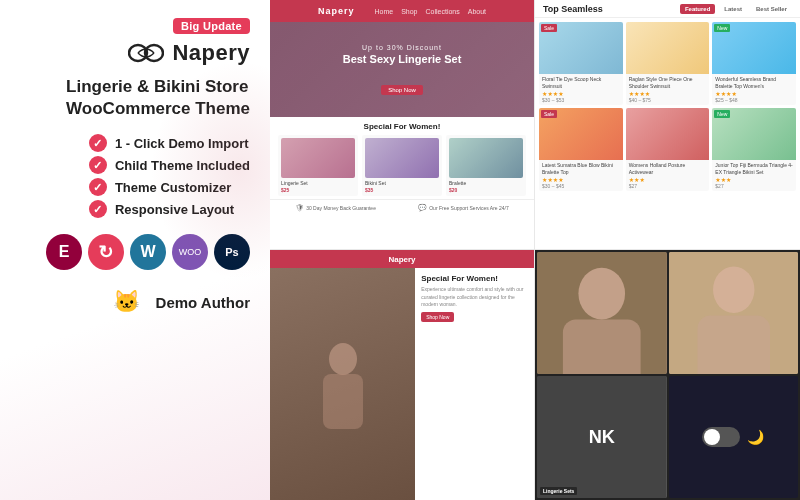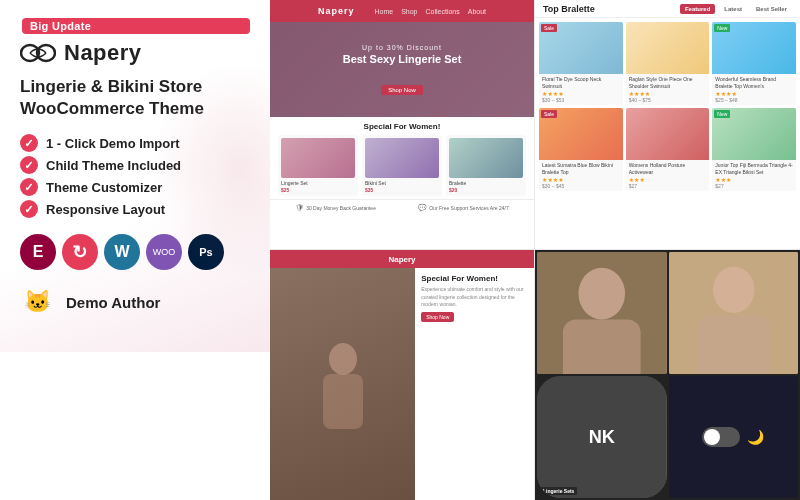--- a/index.html
+++ b/index.html
@@ -8,28 +8,29 @@
       height: 500px;
       overflow: hidden;
       font-family: 'Segoe UI', Arial, sans-serif;
       display: flex;
     }
 
     
     .left-panel {
       width: 270px;
       min-width: 270px;
-      height: 352px;
+      height: 500px;
       background: linear-gradient(160deg, #fff 60%, #f8e8ee 100%);
       padding: 18px 20px 14px 20px;
       display: flex;
       flex-direction: column;
       gap: 0;
       position: relative;
       overflow: hidden;
+      align-items: flex-end;
     }
 
     .left-panel::after {
       content: '';
       position: absolute;
       right: -60px;
       top: 60px;
       width: 180px;
       height: 220px;
       background: radial-gradient(ellipse, rgba(200,80,100,0.13) 0%, transparent 70%);
@@ -501,21 +502,20 @@
     .collage-cell-1 {
       background: linear-gradient(135deg, #8B7355, #A0846C);
     }
 
     .collage-cell-2 {
       background: linear-gradient(135deg, #D2B48C, #C4A882);
     }
 
     .collage-cell-3 {
       background: linear-gradient(135deg, #4A4A4A, #666);
-      border-radius: 24px;
     }
 
     .collage-cell-4 {
       background: #1a1a2e;
       display: flex;
       align-items: center;
       justify-content: center;
     }
 
     .dark-mode-toggle {
@@ -659,21 +659,21 @@
       </div>
       <div class="shop-guarantee-item">
         <span style="font-size:7px;">💬</span>
         <span>Our Free Support Services Are 24/7</span>
       </div>
     </div>
   </div>
 
   <div class="preview-products">
     <div class="products-header">
-      <span>Top Bralette</span>
+      <span>Top Seamless</span>
       <div class="products-tabs">
         <span class="products-tab active">Featured</span>
         <span class="products-tab">Latest</span>
         <span class="products-tab">Best Seller</span>
       </div>
     </div>
     <div class="products-grid">
 
       <div class="prod-card">
         <div class="prod-card-img" style="background: linear-gradient(135deg, #a8d8ea, #7fb8d4);">

